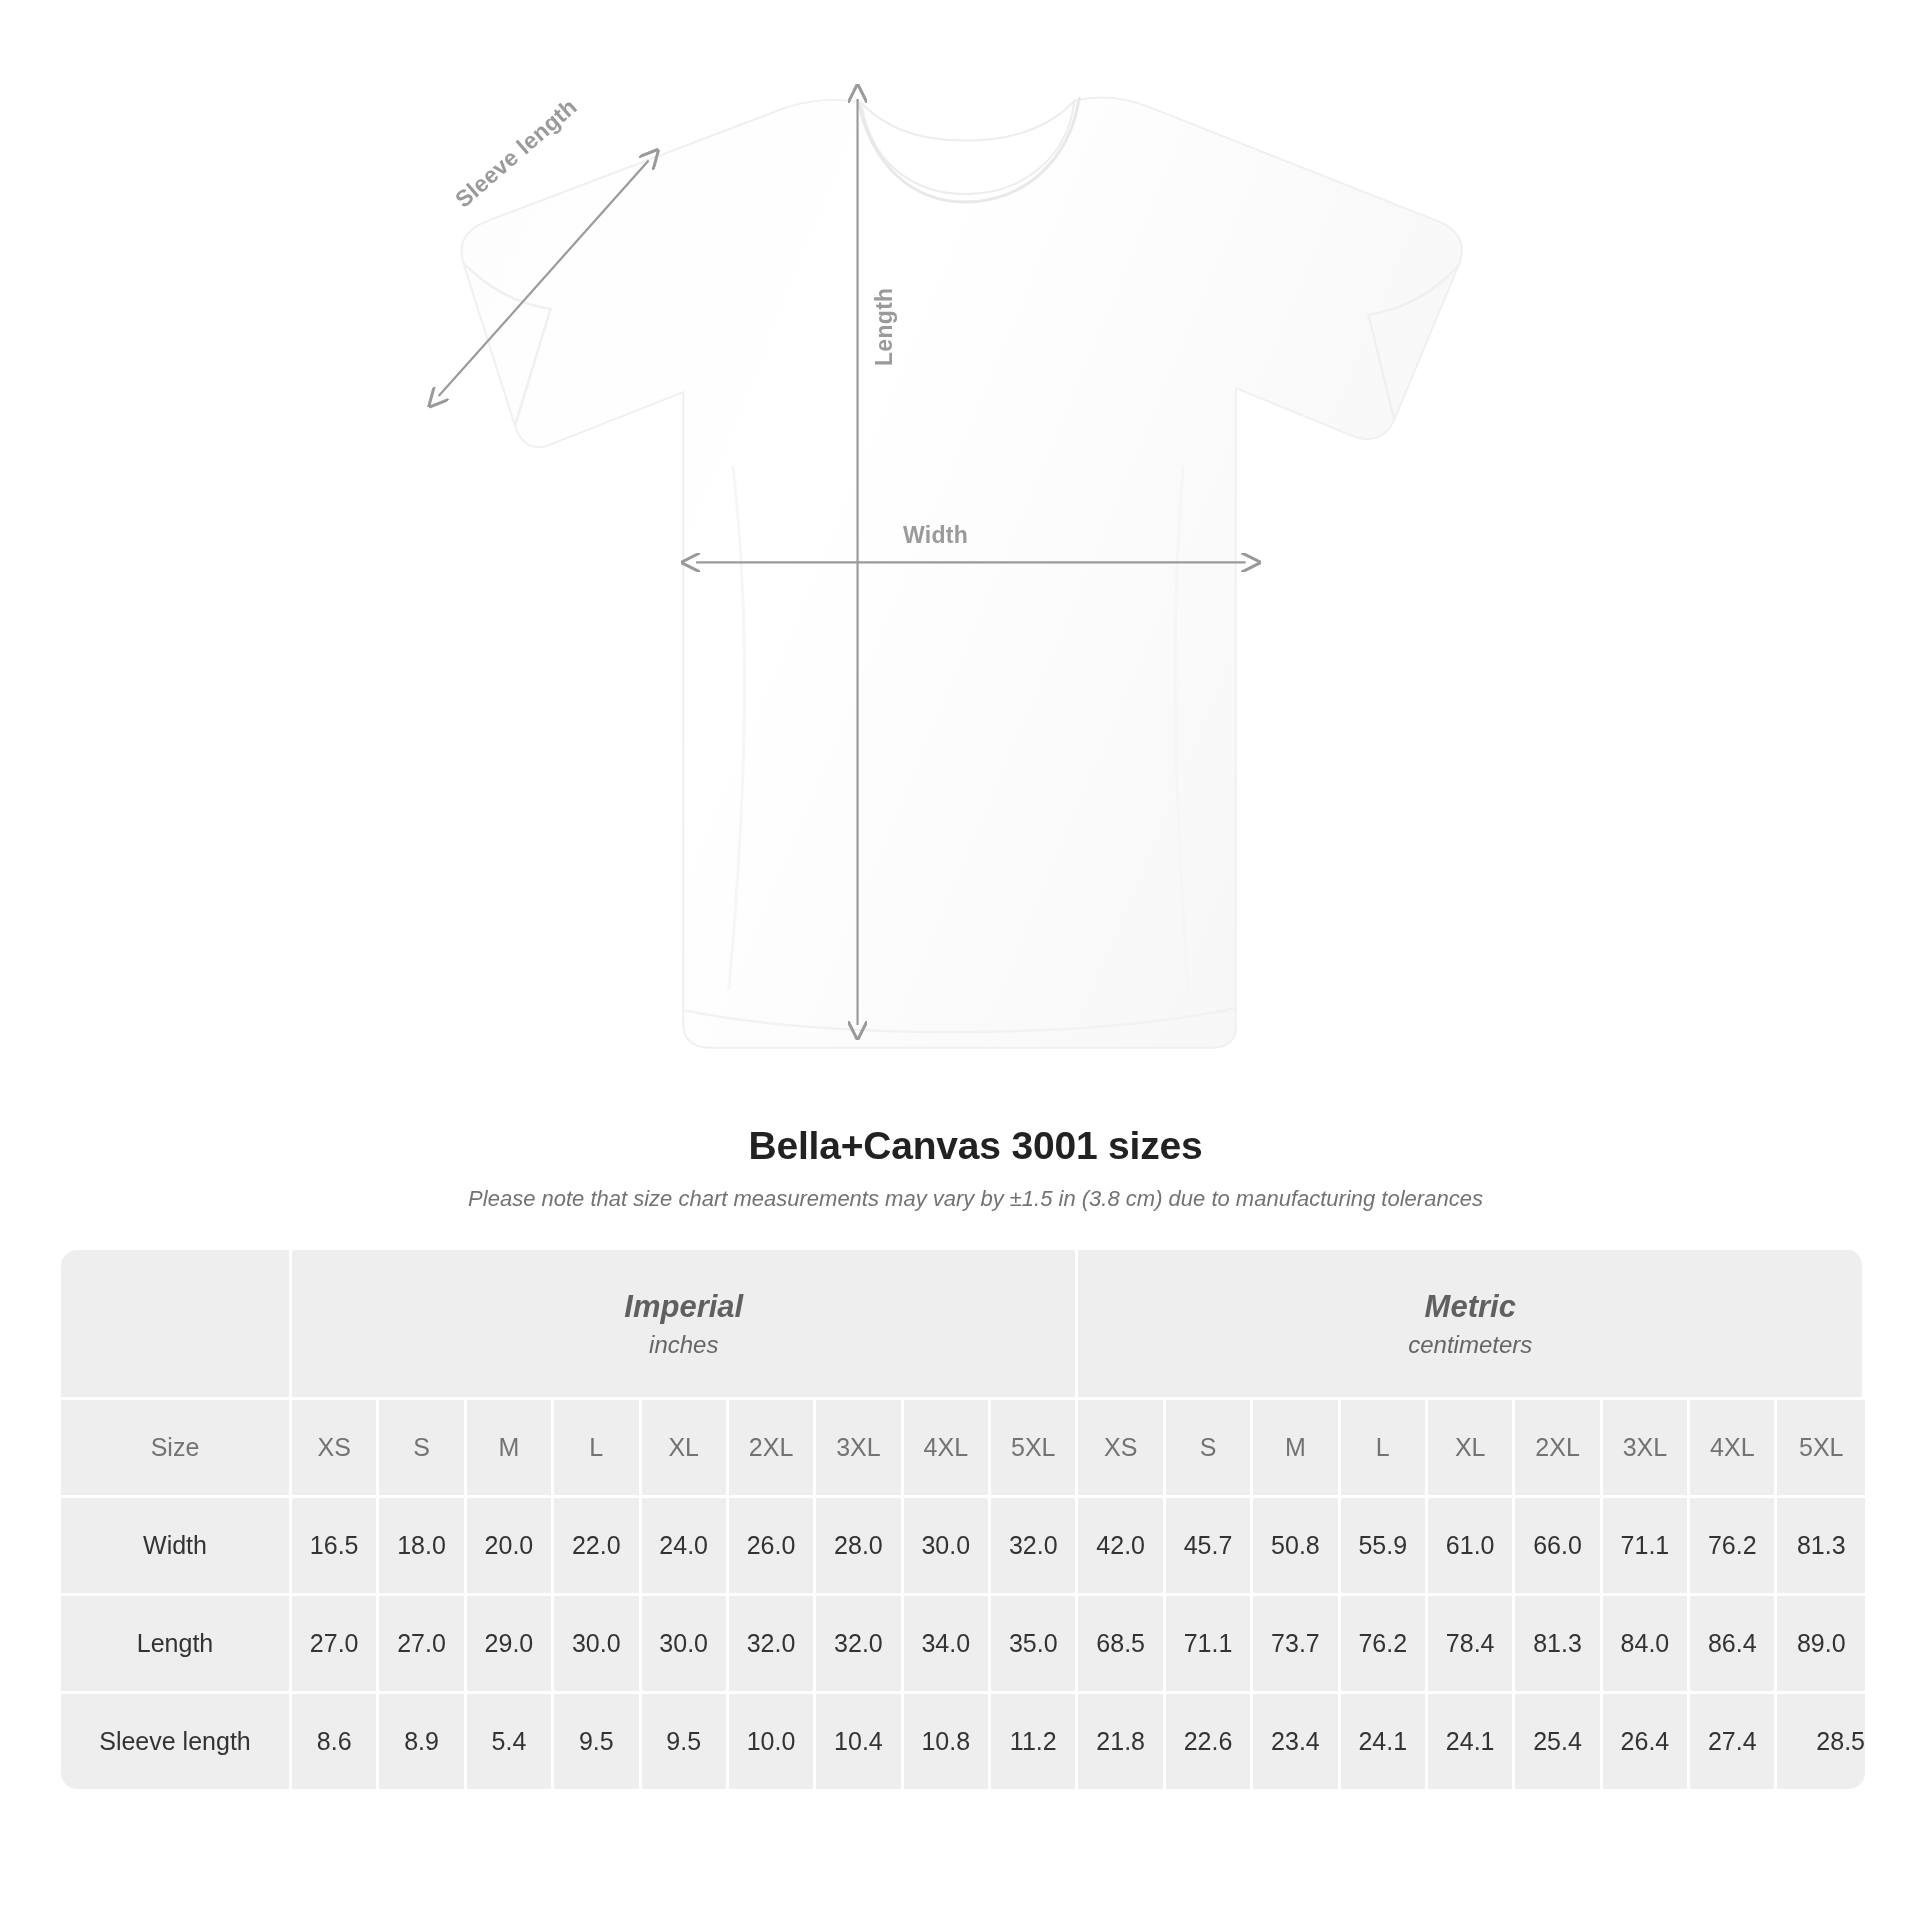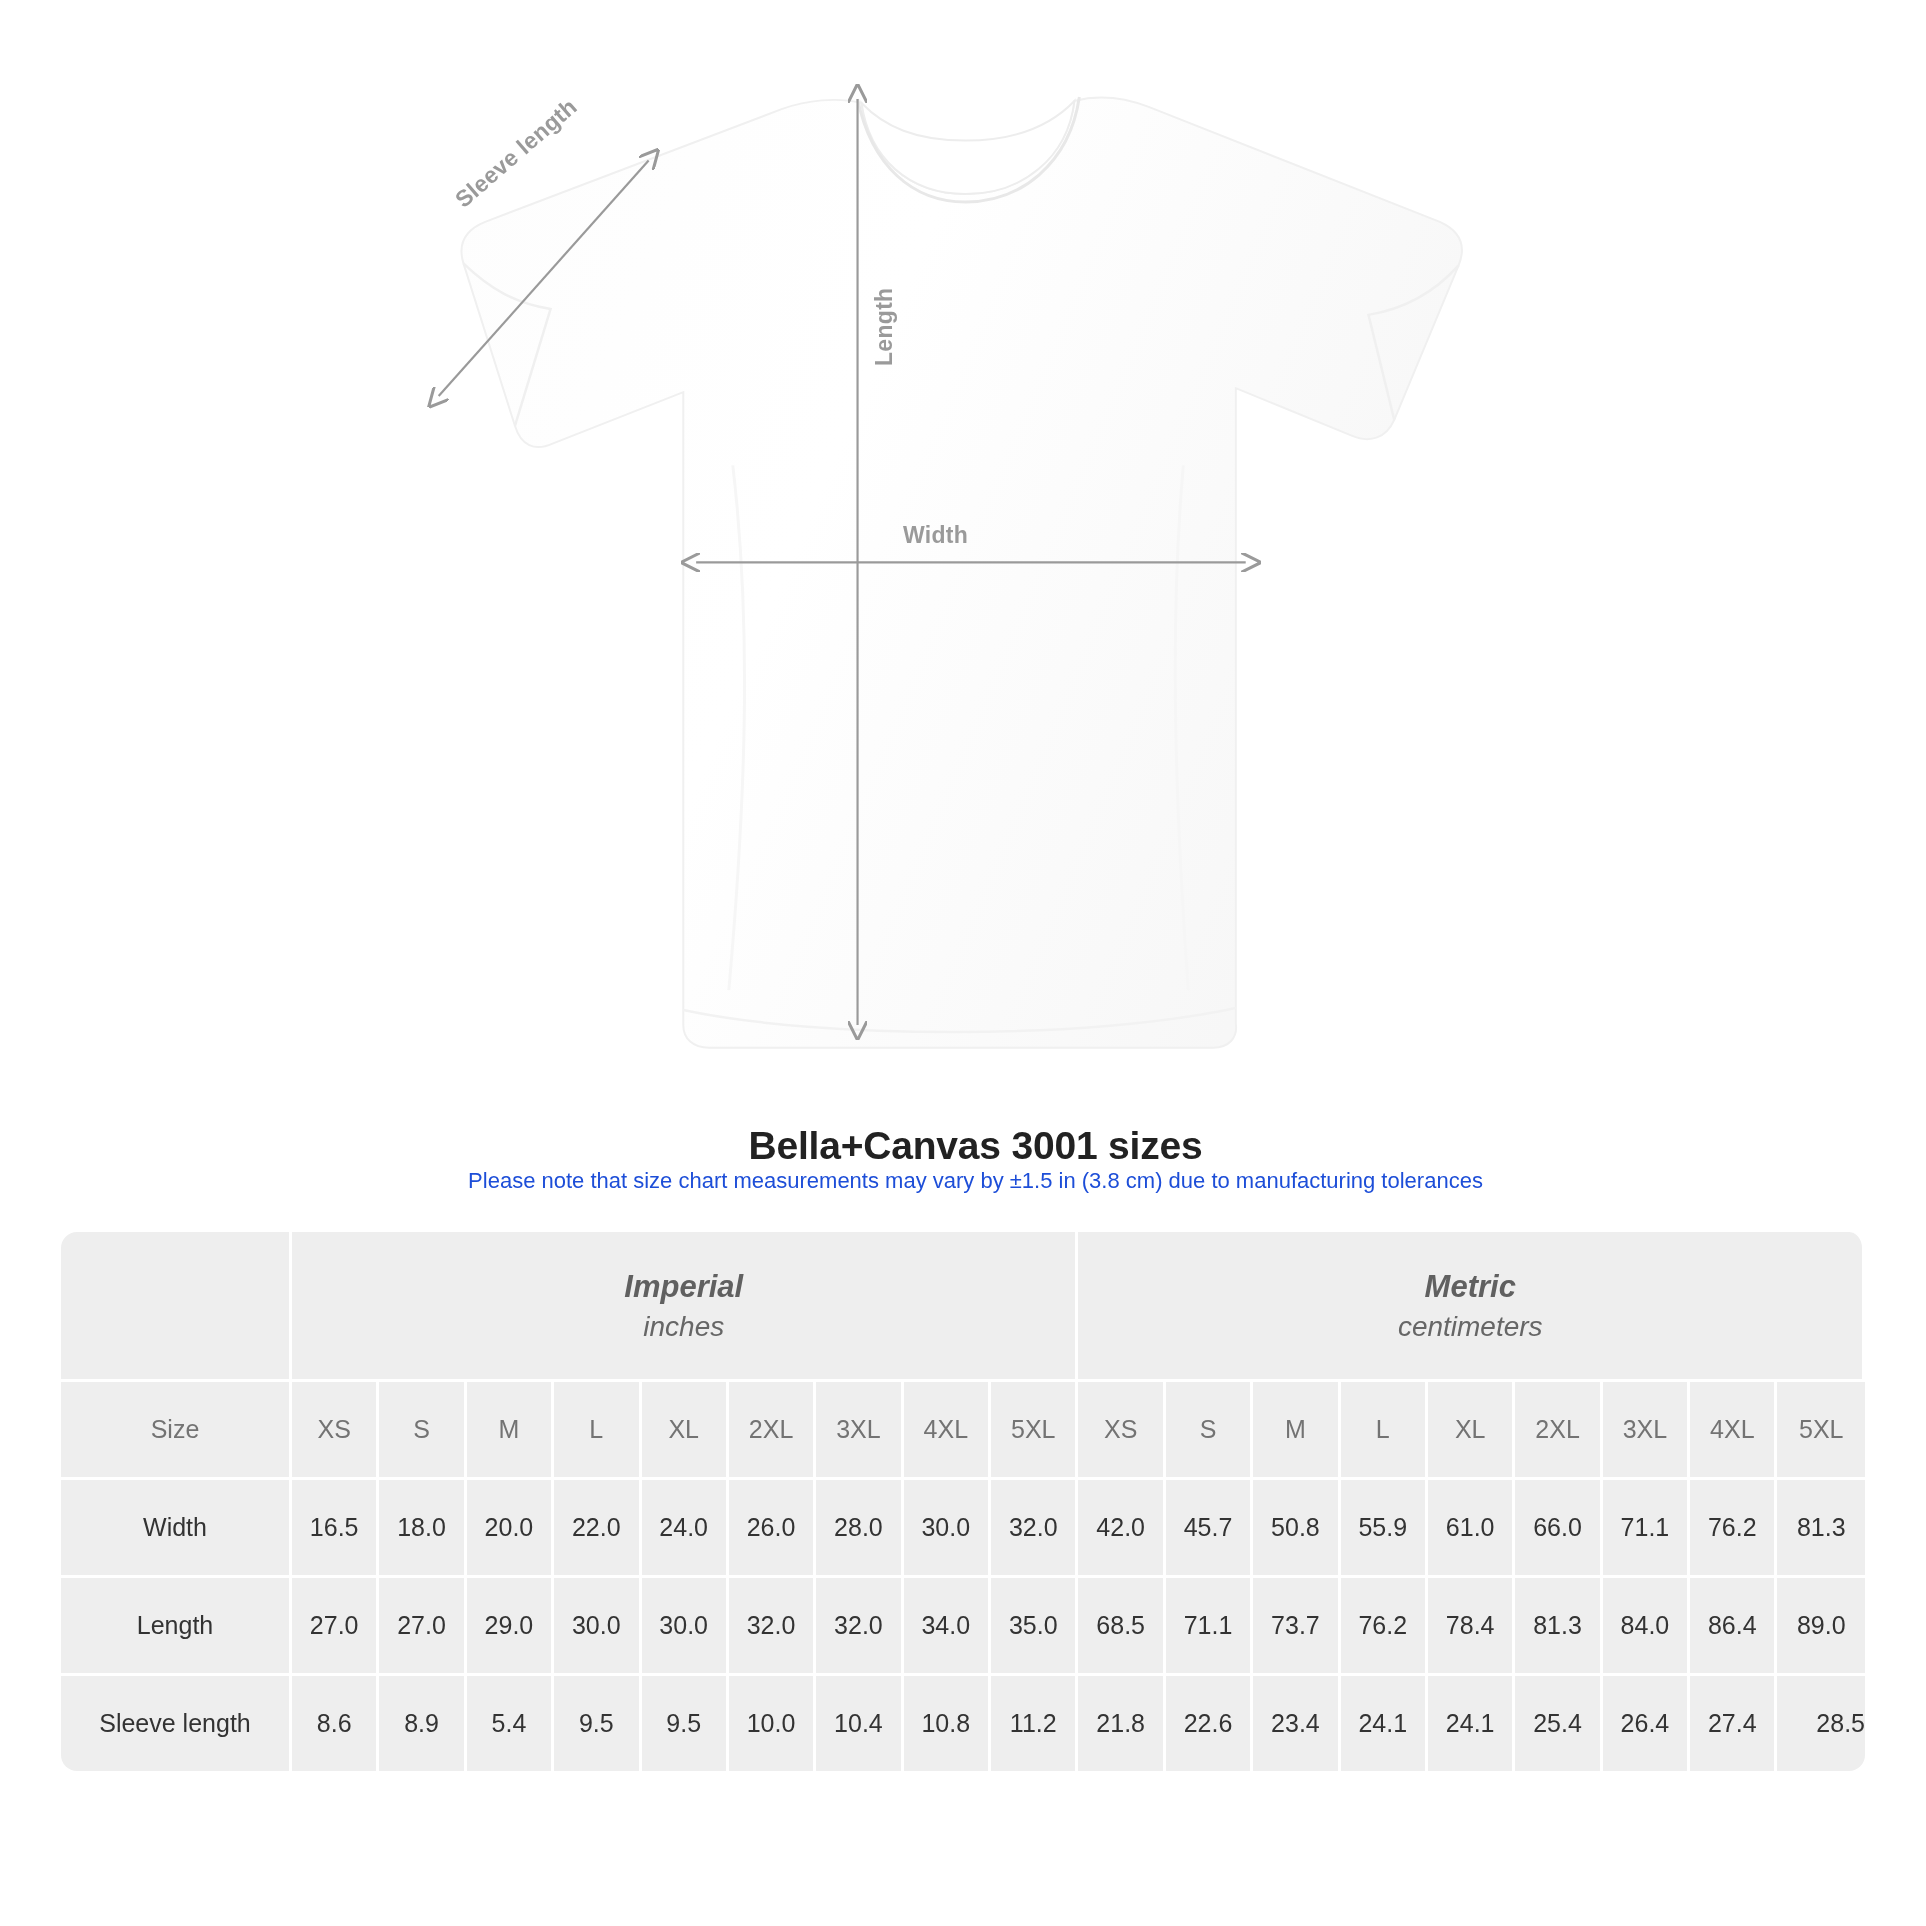--- a/index.html
+++ b/index.html
@@ -57,21 +57,23 @@
     padding-left: 24px;
   }
   .chart-title {
     font-size: 39px;
     font-weight: bold;
     color: #222222;
     letter-spacing: -0.2px;
   }
   .chart-note {
     font-size: 22px;
-    color: #1d4ed8;
+    font-style: italic;
+    color: #737373;
+    margin-top: 18px;
   }
 
   
   .table-wrap {
     margin: 38px 61px 0 61px;
   }
   table.size-table {
     border-collapse: separate;
     border-spacing: 0;
     width: 1804px;
@@ -91,21 +93,21 @@
     height: 147px;
     color: #666666;
   }
   .unit-system {
     font-size: 31px;
     font-style: italic;
     font-weight: bold;
     color: #606060;
   }
   .unit-units {
-    font-size: 28px;
+    font-size: 24px;
     font-style: italic;
     color: #666666;
     margin-top: 6px;
   }
   .corner-cell {
     border-top-left-radius: 16px;
   }
   .last-unit-cell {
     border-top-right-radius: 16px;
     border-right: none;

